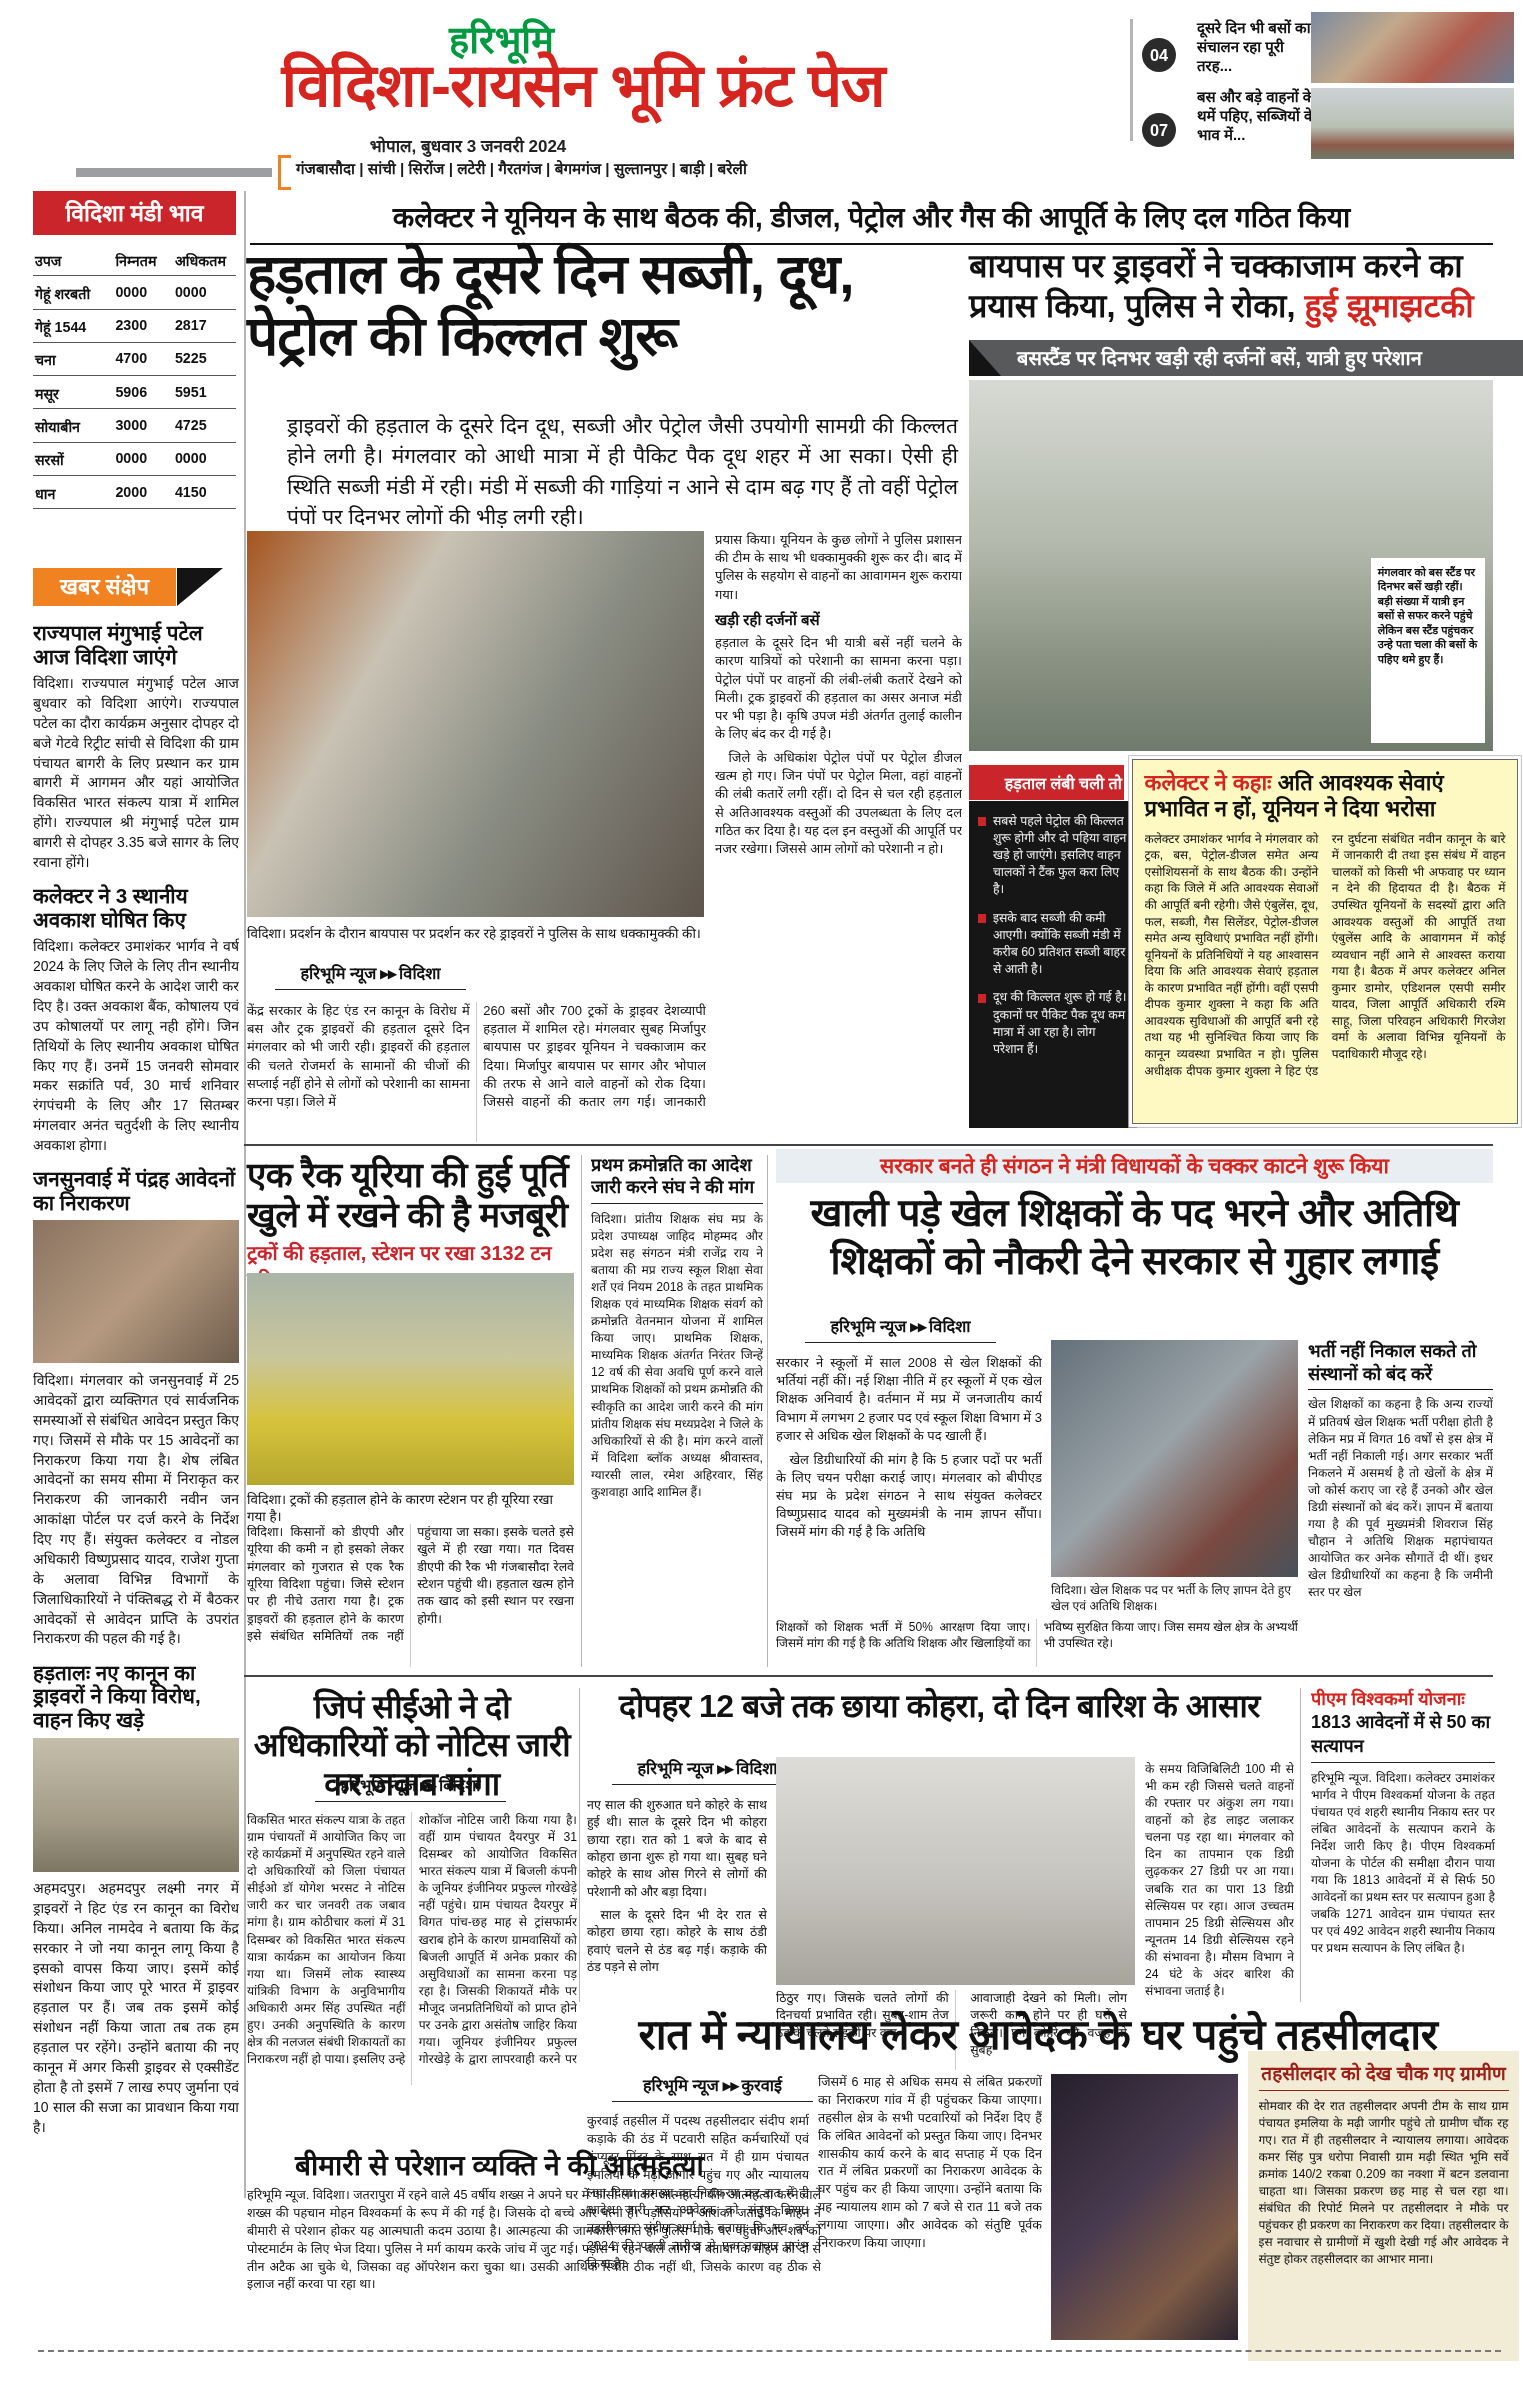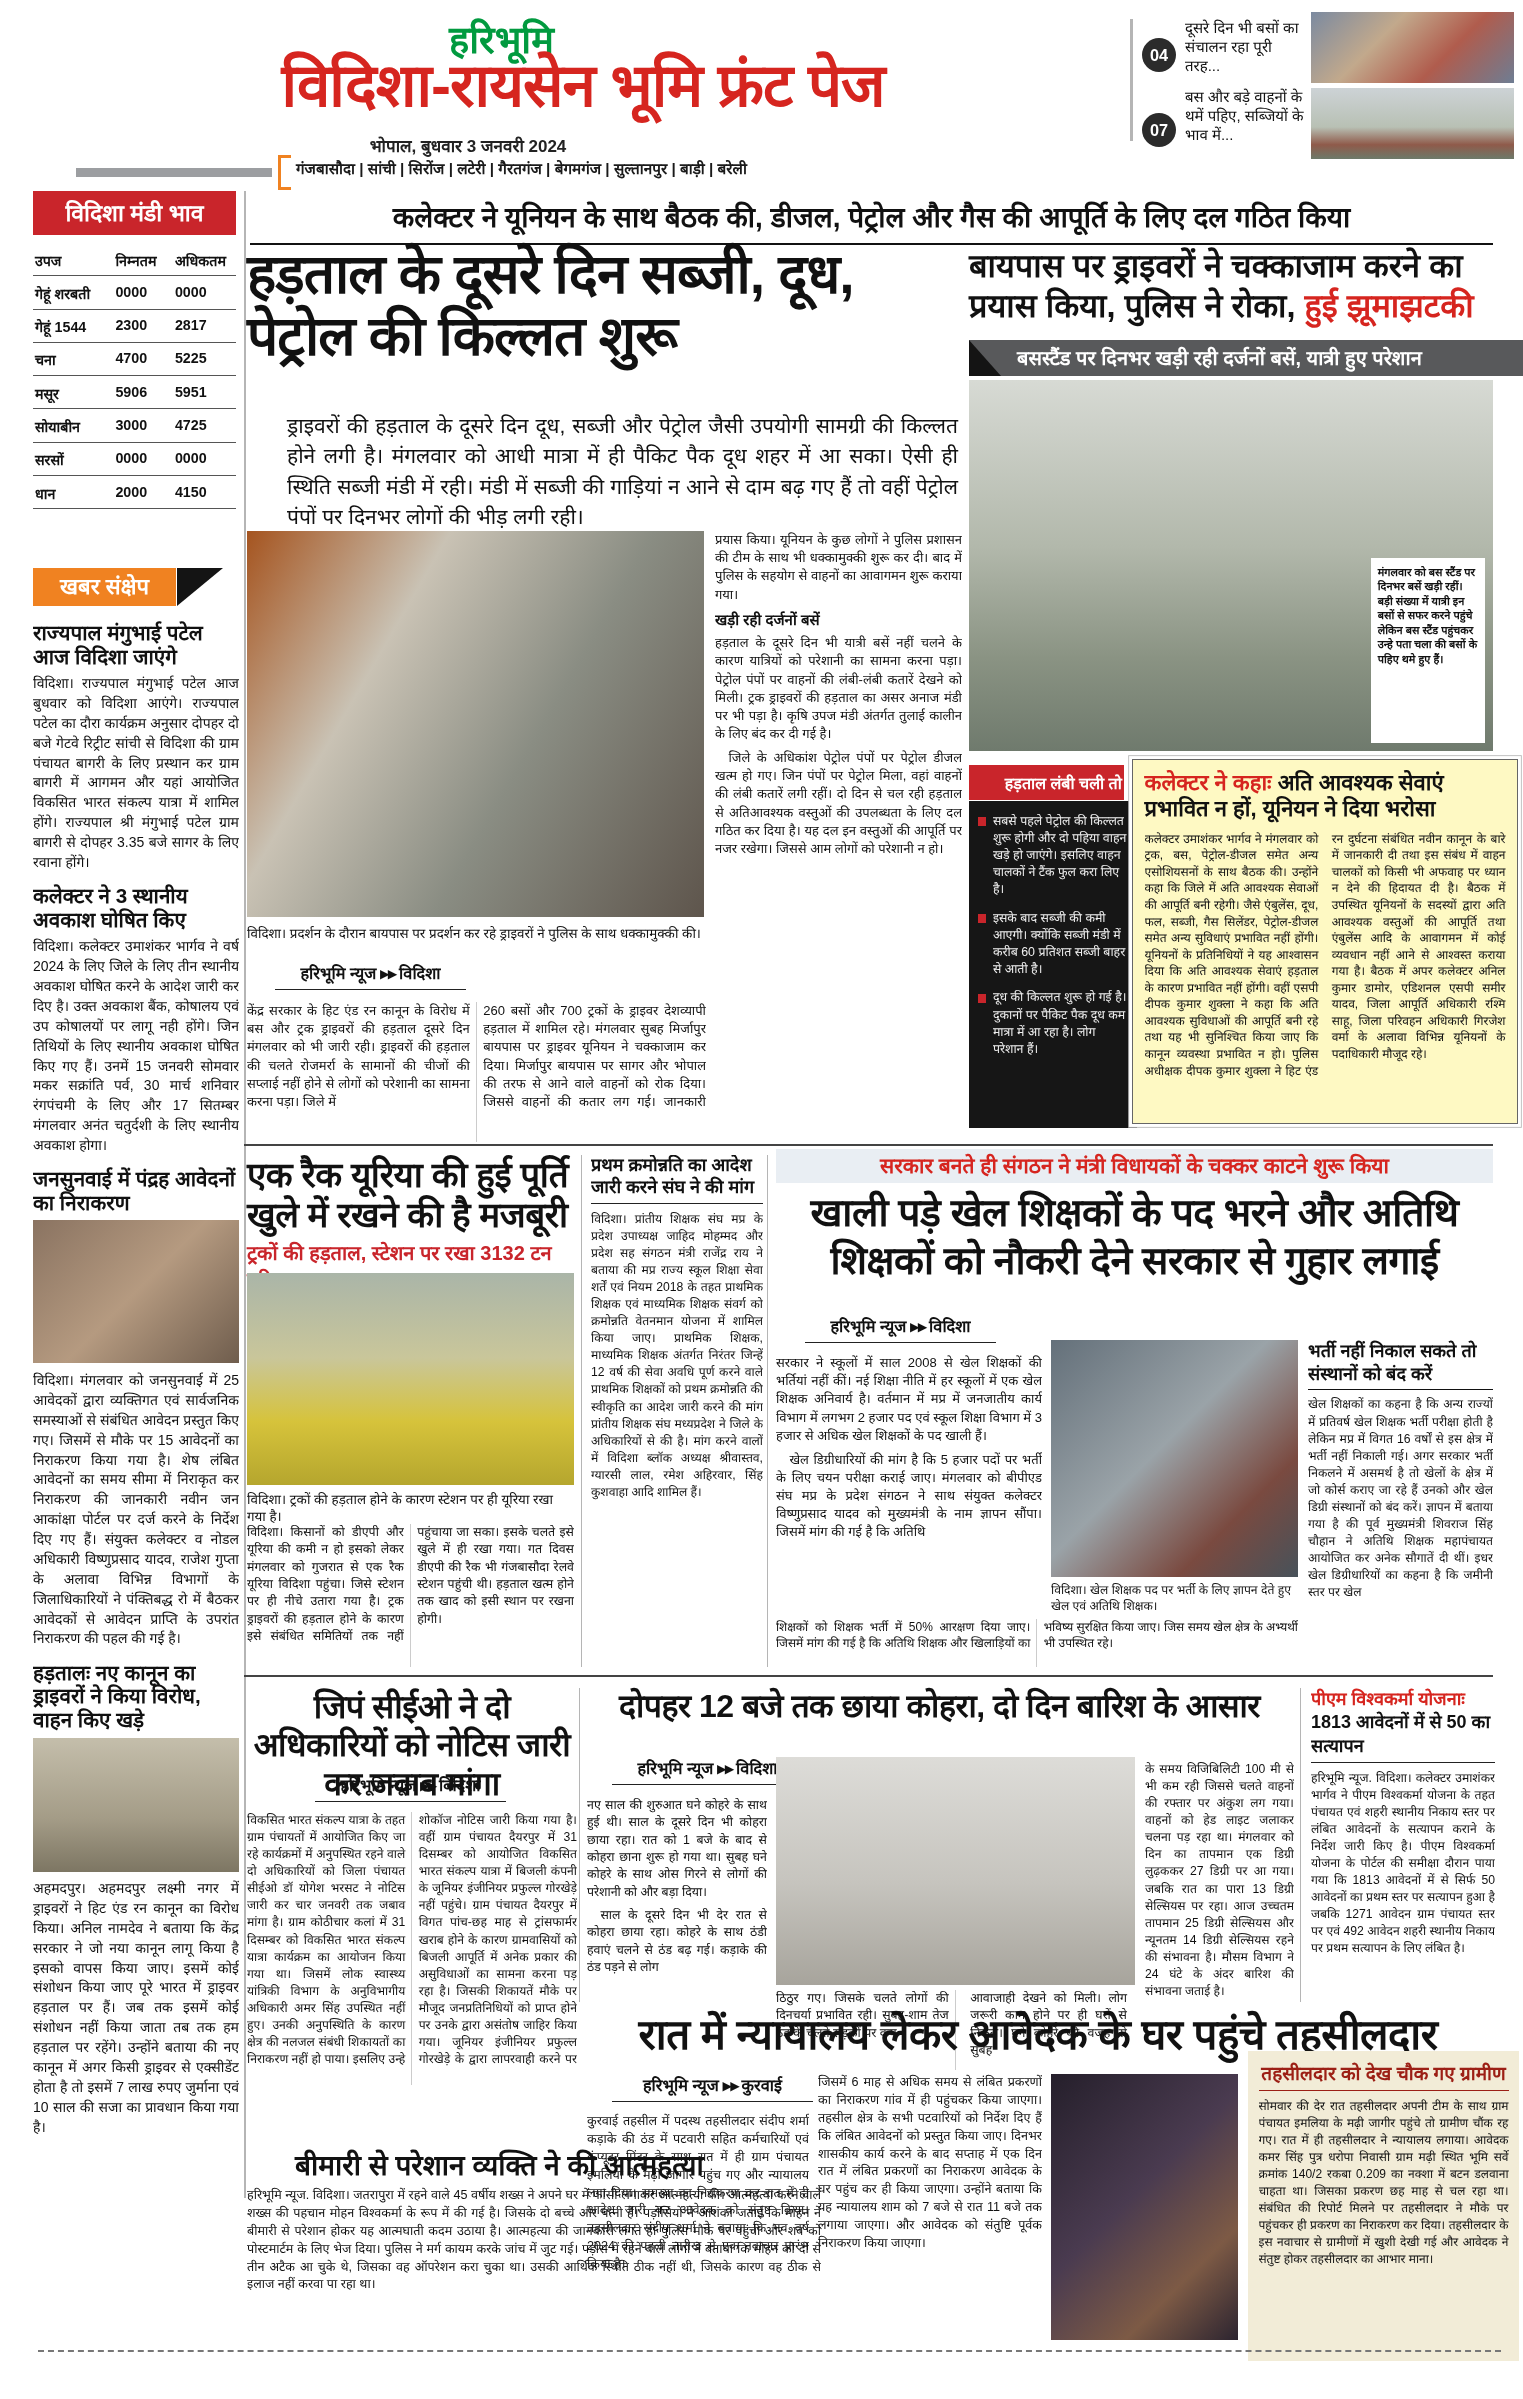--- a/index.html
+++ b/index.html
@@ -14,21 +14,21 @@
   .brand{font-size:38px;font-weight:900;color:#019a3f;}
   .mast-title{font-size:60px;font-weight:900;color:#d6251f;letter-spacing:-1px;line-height:1.05;}
   .dateline{font-size:17px;font-weight:bold;color:#222;}
   .towns{font-size:15.3px;font-weight:bold;color:#1a1a1a;}
   .gbar{background:#9c9ea1;}
   .obracket{width:9.6px;height:29px;border-left:3.8px solid #f08221;border-top:3.8px solid #f08221;border-bottom:3.8px solid #f08221;}
 
   
   .badge{width:34px;height:34px;border-radius:50%;background:#2b2b2b;color:#fff;font-size:16.3px;font-weight:bold;
          display:flex;align-items:center;justify-content:center;}
-  .tease-txt{font-size:15px;font-weight:normal;line-height:1.25;}
+  .tease-txt{font-size:15px;font-weight:bold;line-height:1.25;margin-left:12px;}
   .vrule{background:#b5b5b5;}
 
   
   .ph{background:#c8c4ba;}
   .ph-crowd{background:linear-gradient(135deg,#7b8aa0 0%,#c2a98c 35%,#b05c4d 65%,#6e7d93 100%);}
   .ph-buses{background:linear-gradient(180deg,#cdd3d6 0%,#b8c0b4 55%,#8f5a4a 80%,#6d7a6a 100%);}
   .ph-protest{background:linear-gradient(120deg,#a5541f 0%,#c9c2b4 30%,#8a8d83 60%,#5e554c 100%);}
   .ph-busstand{background:linear-gradient(180deg,#d7dad4 0%,#b2b8ab 45%,#8a9383 75%,#6f7a6d 100%);}
   .ph-urea{background:linear-gradient(180deg,#aab5a8 0%,#c9c69a 40%,#d6c33b 70%,#b5a62e 100%);}
   .ph-jansunwai{background:linear-gradient(135deg,#8a7361 0%,#b59a80 50%,#6f5d4d 100%);}

